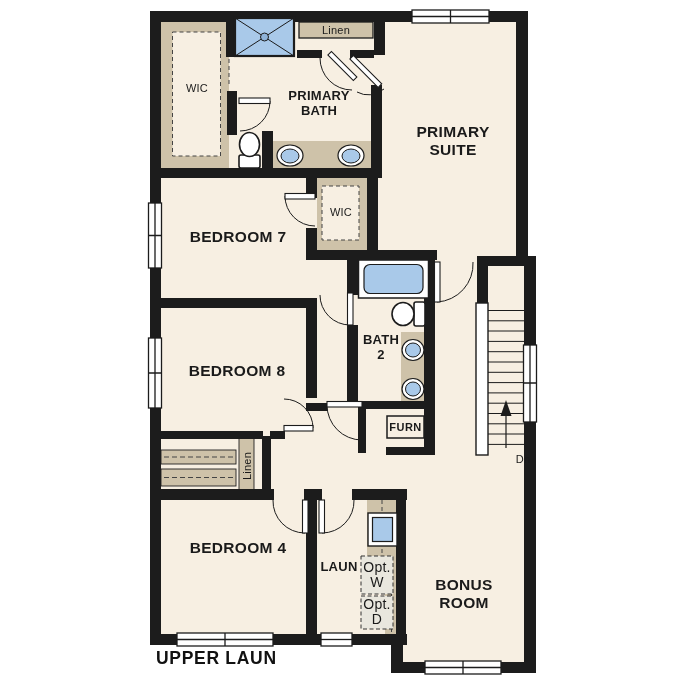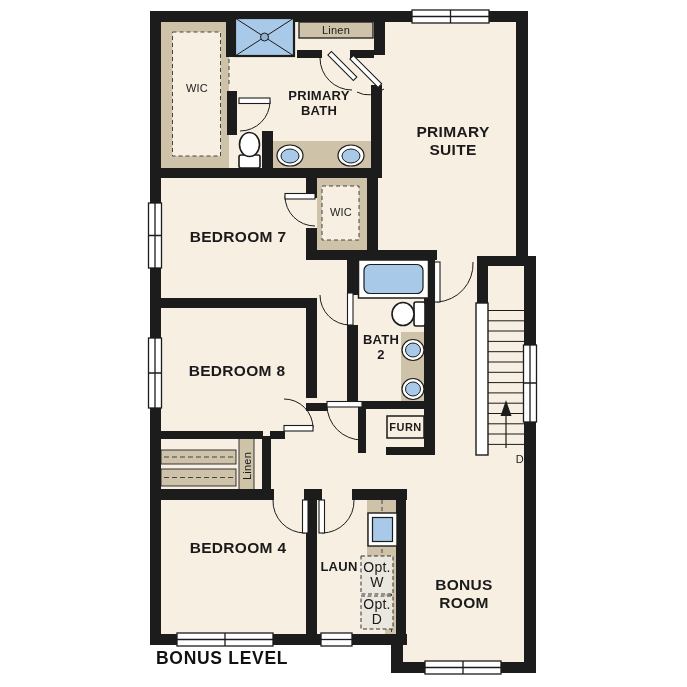--- a/index.html
+++ b/index.html
@@ -217,14 +217,14 @@
   <div class="lbl small vert" style="left:246.5px;top:466px;">Linen</div>
   <div class="lbl room" style="left:238px;top:548px;">BEDROOM 4</div>
   <div class="lbl room-md" style="left:339px;top:567px;">LAUN</div>
   <div class="lbl tiny" style="left:377px;top:575px;">Opt.
 W</div>
   <div class="lbl tiny" style="left:377px;top:612px;">Opt.
 D</div>
   <div class="lbl room" style="left:464px;top:567px;margin-top:26px;">BONUS
 ROOM</div>
   <div class="lbl small" style="left:507px;top:459px;margin-left:16px;">Dn</div>
-  <div class="plan-title" style="left:156px;top:658px;">BONUS LEVEL</div>
+  <div class="plan-title" style="left:156px;top:658px;">UPPER LAUN</div>
 </div>
 
 </body></html>

